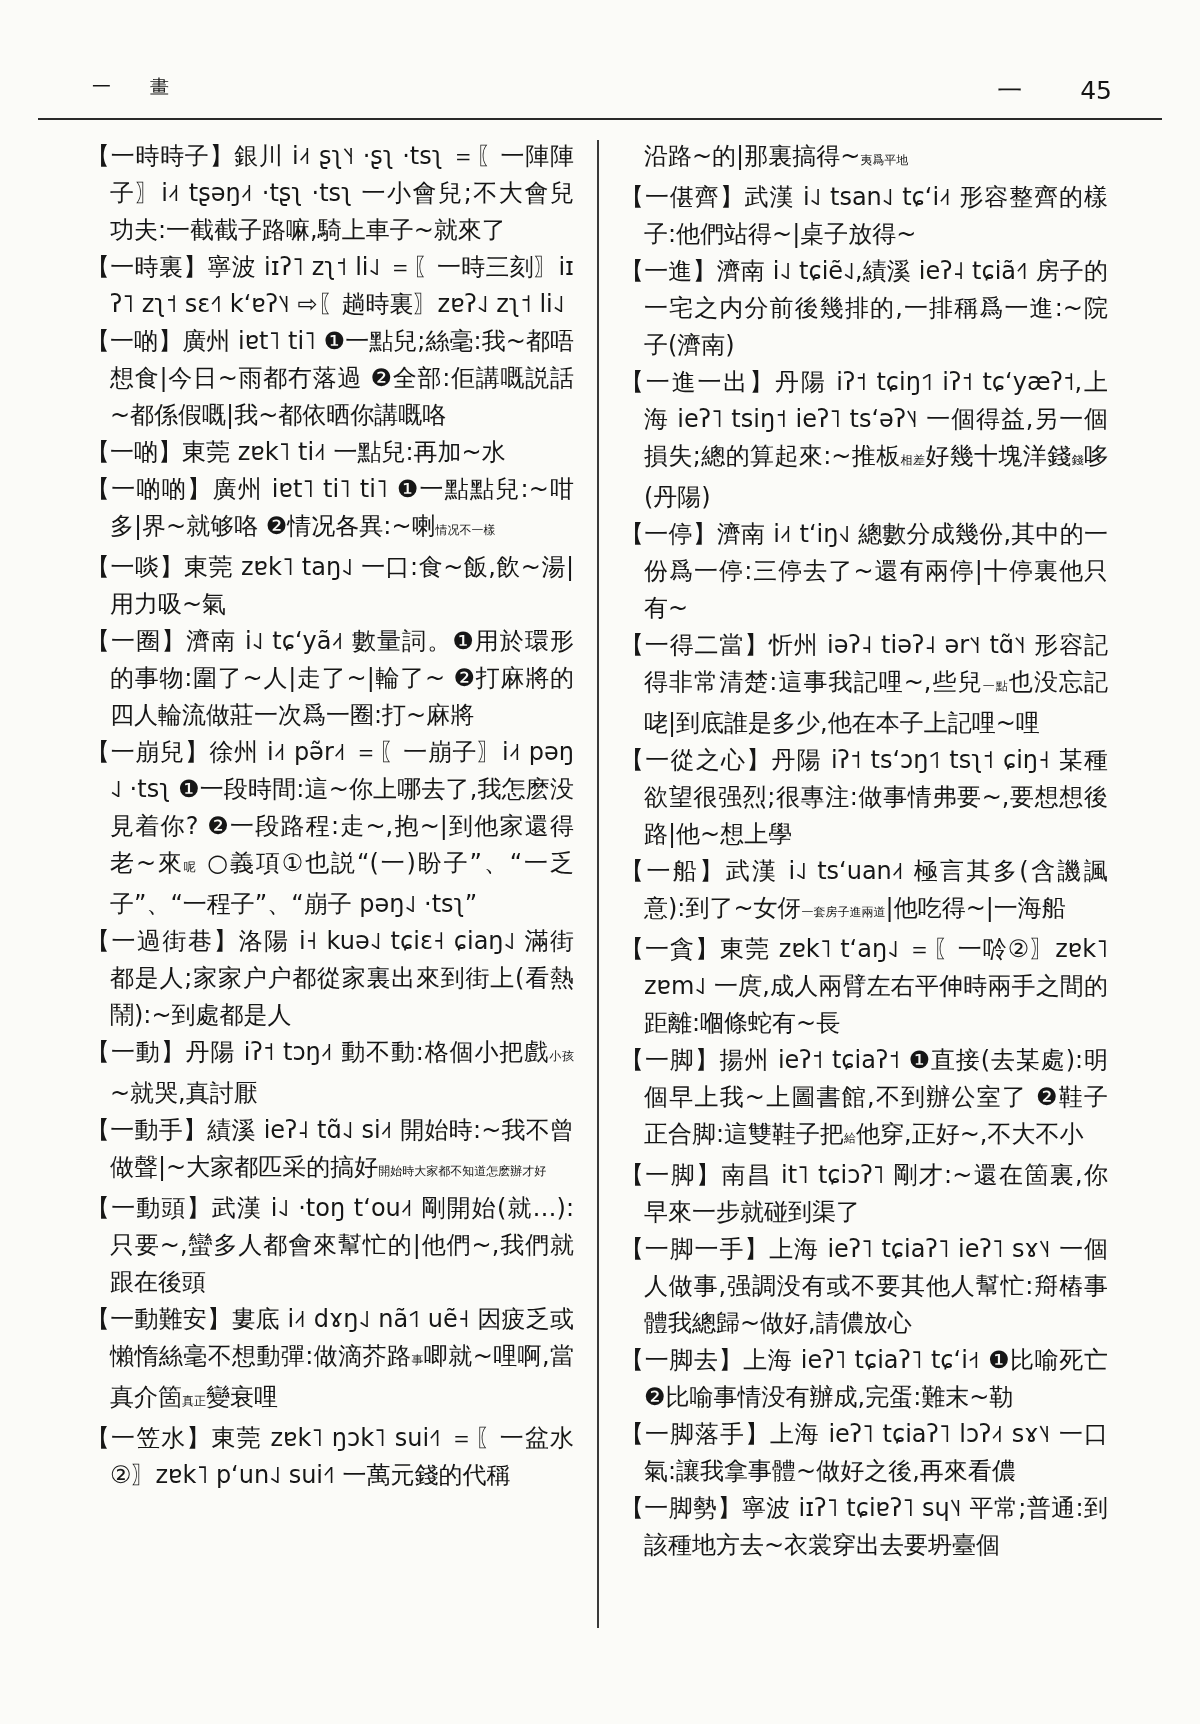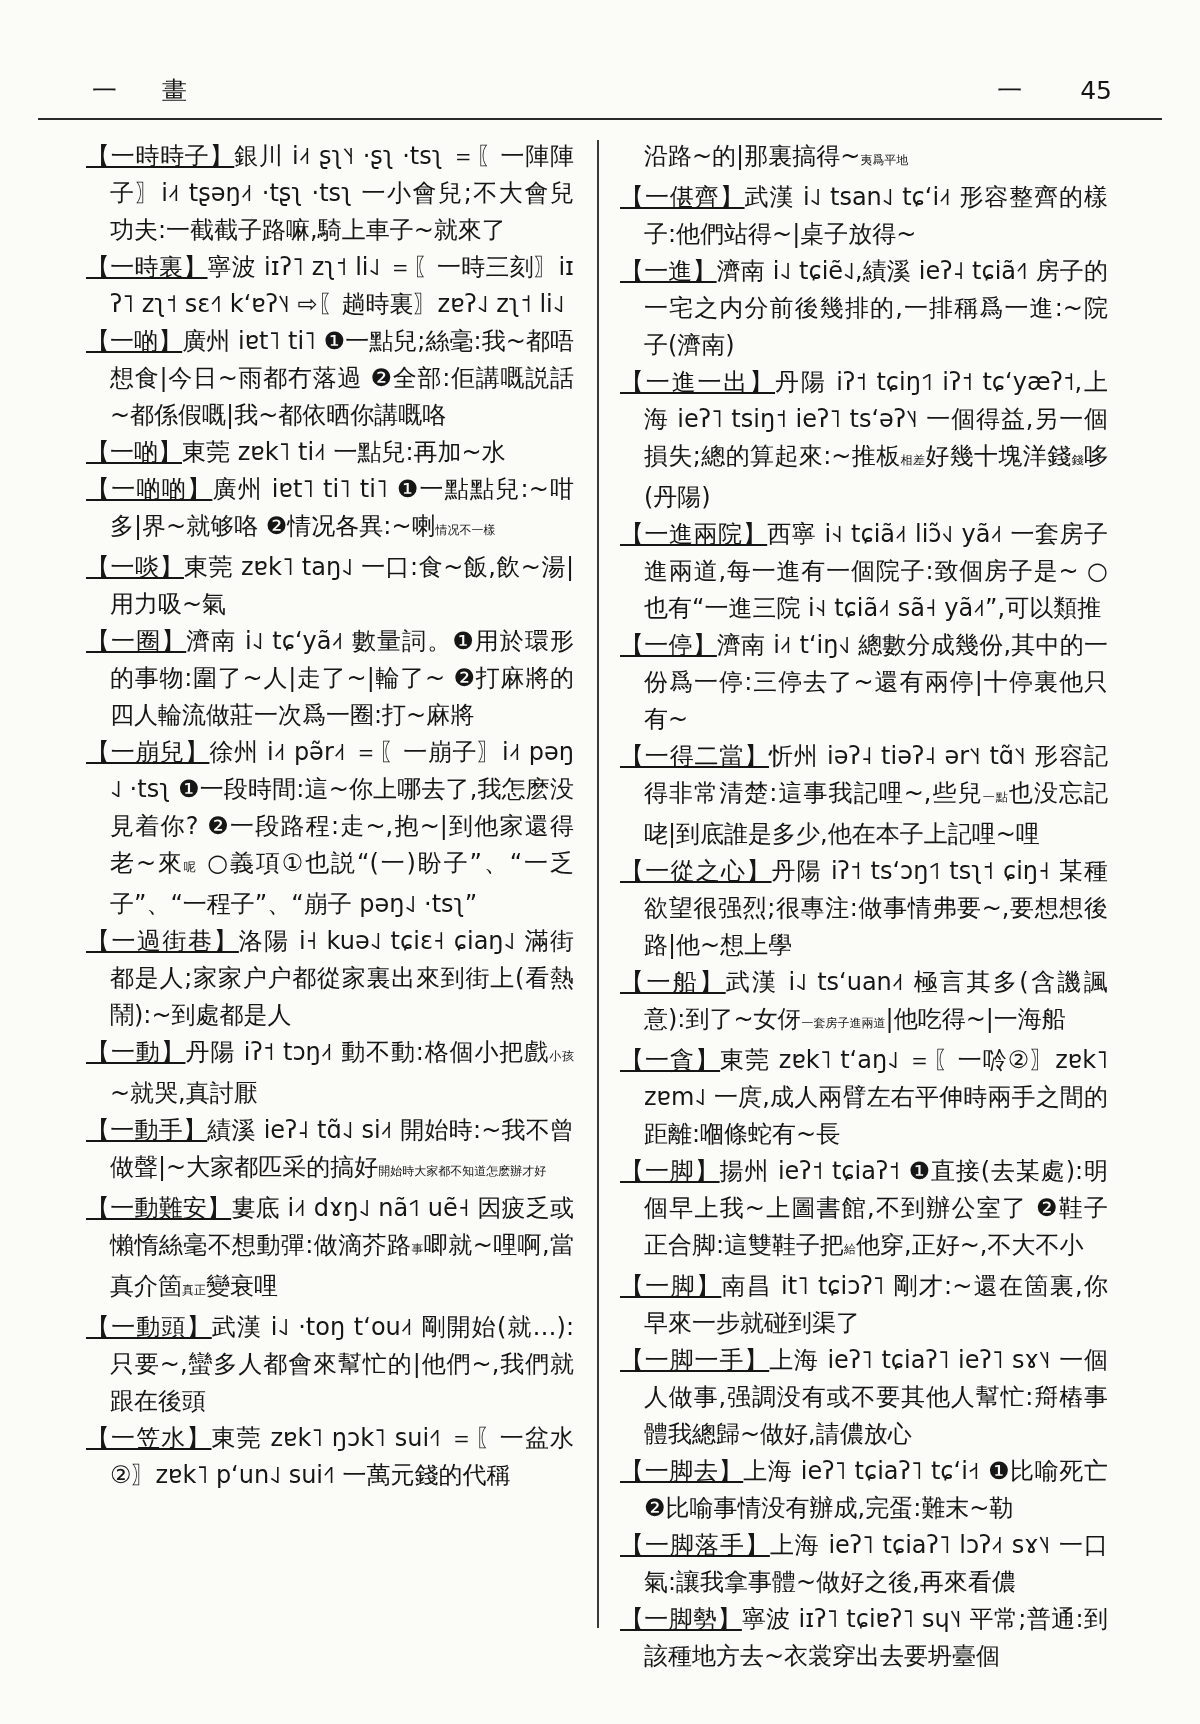--- a/index.html
+++ b/index.html
@@ -6,21 +6,21 @@
   body{
     width:1200px;height:1724px;
     background:#fbfbf8;
     font-family:"DejaVu Sans",sans-serif;
     color:#161616;
     position:relative;
     overflow:hidden;
   }
   .page-header-left{
     position:absolute;left:92px;top:74px;
-    font-size:25px;letter-spacing:10px;
+    font-size:19px;letter-spacing:10px;
   }
   .page-header-right{
     position:absolute;right:88px;top:74px;
     font-size:25px;display:flex;gap:58px;align-items:baseline;
   }
   .header-rule{
     position:absolute;left:38px;top:118px;width:1124px;
     border-top:2.5px solid #2a2a2a;height:0;
   }
   .col-divider{
@@ -35,21 +35,21 @@
   .entry{
     margin:0;
     font-size:24px;
     line-height:37px;
     text-align:justify;
     padding-left:24px;
     text-indent:-24px;
     word-break:break-all;
   }
   .entry.cont{text-indent:0;}
-  .hw{white-space:nowrap;text-decoration:underline;}
+  .hw{white-space:nowrap;}
   .small{font-size:12px;}
 </style>
 </head>
 <body>
 
 <div class="page-header-left">一　畫</div>
 
 <div class="page-header-right">
   <span>一</span>
   <span>45</span>
@@ -63,30 +63,29 @@
     <p class="entry"><span class="hw">【一時裏】</span><span class="seg">寧波 iɪʔ˥ zʅ˦ li˨˩ ＝〖一時三刻〗iɪʔ˥ zʅ˦ sɛ˧˥ kʻɐʔ˥˨ ⇨〖趟時裏〗zɐʔ˨˩ zʅ˦ li˨˩</span></p>
     <p class="entry"><span class="hw">【一啲】</span><span class="seg">廣州 iɐt˥ ti˥ ❶一點兒;絲毫:我~都唔想食|今日~雨都冇落過 ❷全部:佢講嘅説話~都係假嘅|我~都依晒你講嘅咯</span></p>
     <p class="entry"><span class="hw">【一啲】</span><span class="seg">東莞 zɐk˥ ti˨˦ 一點兒:再加~水</span></p>
     <p class="entry"><span class="hw">【一啲啲】</span><span class="seg">廣州 iɐt˥ ti˥ ti˥ ❶一點點兒:~咁多|界~就够咯 ❷情况各異:~喇</span><span class="small">情况不一樣</span></p>
     <p class="entry"><span class="hw">【一啖】</span><span class="seg">東莞 zɐk˥ taŋ˨˩ 一口:食~飯,飲~湯|用力吸~氣</span></p>
     <p class="entry"><span class="hw">【一圈】</span><span class="seg">濟南 i˨˩ tɕʻyã˨˦ 數量詞。❶用於環形的事物:圍了~人|走了~|輪了~ ❷打麻將的四人輪流做莊一次爲一圈:打~麻將</span></p>
     <p class="entry"><span class="hw">【一崩兒】</span><span class="seg">徐州 i˨˦ pə̃r˨˦ ＝〖一崩子〗i˨˦ pəŋ˨˩ ·tsʅ ❶一段時間:這~你上哪去了,我怎麽没見着你? ❷一段路程:走~,抱~|到他家還得老~來</span><span class="small">呢</span><span class="seg"> ○義項①也説“(一)盼子”、“一乏子”、“一程子”、“崩子 pəŋ˨˩ ·tsʅ”</span></p>
     <p class="entry"><span class="hw">【一過街巷】</span><span class="seg">洛陽 i˧ kuə˨˩ tɕiɛ˧ ɕiaŋ˨˩ 滿街都是人;家家户户都從家裏出來到街上(看熱鬧):~到處都是人</span></p>
     <p class="entry"><span class="hw">【一動】</span><span class="seg">丹陽 iʔ˦ tɔŋ˨˦ 動不動:格個小把戲</span><span class="small">小孩</span><span class="seg">~就哭,真討厭</span></p>
     <p class="entry"><span class="hw">【一動手】</span><span class="seg">績溪 ieʔ˨ tɑ̃˨˩ si˨˦ 開始時:~我不曾做聲|~大家都匹采的搞好</span><span class="small">開始時大家都不知道怎麽辦才好</span></p>
+    <p class="entry"><span class="hw">【一動頭】</span><span class="seg">武漢 i˨˩ ·toŋ tʻou˨˦ 剛開始(就…):只要~,蠻多人都會來幫忙的|他們~,我們就跟在後頭</span></p>
     <p class="entry"><span class="hw">【一動難安】</span><span class="seg">婁底 i˨˦ dɤŋ˨˩ nã˦˥ uẽ˧ 因疲乏或懶惰絲毫不想動彈:做滴芥路</span><span class="small">事</span><span class="seg">唧就~哩啊,當真介箇</span><span class="small">真正</span><span class="seg">變衰哩</span></p>
-    <p class="entry"><span class="hw">【一動頭】</span><span class="seg">武漢 i˨˩ ·toŋ tʻou˨˦ 剛開始(就…):只要~,蠻多人都會來幫忙的|他們~,我們就跟在後頭</span></p>
     <p class="entry"><span class="hw">【一笠水】</span><span class="seg">東莞 zɐk˥ ŋɔk˥ sui˧˥ ＝〖一盆水②〗zɐk˥ pʻun˨˩ sui˧˥ 一萬元錢的代稱</span></p>
   </div>
 <div class="col col-right" id="col-right">
     <p class="entry cont"><span class="seg">沿路~的|那裏搞得~</span><span class="small">夷爲平地</span></p>
     <p class="entry"><span class="hw">【一偡齊】</span><span class="seg">武漢 i˨˩ tsan˨˩ tɕʻi˨˦ 形容整齊的樣子:他們站得~|桌子放得~</span></p>
     <p class="entry"><span class="hw">【一進】</span><span class="seg">濟南 i˨˩ tɕiẽ˨˩,績溪 ieʔ˨ tɕiã˧˥ 房子的一宅之内分前後幾排的,一排稱爲一進:~院子(濟南)</span></p>
     <p class="entry"><span class="hw">【一進一出】</span><span class="seg">丹陽 iʔ˦ tɕiŋ˦˥ iʔ˦ tɕʻyæʔ˦,上海 ieʔ˥ tsiŋ˦ ieʔ˥ tsʻəʔ˥˨ 一個得益,另一個損失;總的算起來:~推板</span><span class="small">相差</span><span class="seg">好幾十塊洋錢</span><span class="small">錢</span><span class="seg">哆(丹陽)</span></p>
-    <p class="entry"><span class="hw">【一進兩院】</span><span class="seg">西寧 i˧˨ tɕiã˨˦ liɔ̃˧˩ yã˨˦ 一套房子進兩道,每一進有一個院子:致個房子是~ ○也有“一進三院 i˧˨ tɕiã˨˦ sã˧ yã˨˦”,可以類推</span></p>
     <p class="entry"><span class="hw">【一停】</span><span class="seg">濟南 i˨˦ tʻiŋ˧˩ 總數分成幾份,其中的一份爲一停:三停去了~還有兩停|十停裏他只有~</span></p>
     <p class="entry"><span class="hw">【一得二當】</span><span class="seg">忻州 iəʔ˨ tiəʔ˨ ər˥˧ tɑ̃˥˧ 形容記得非常清楚:這事我記哩~,些兒</span><span class="small">一點</span><span class="seg">也没忘記咾|到底誰是多少,他在本子上記哩~哩</span></p>
     <p class="entry"><span class="hw">【一從之心】</span><span class="seg">丹陽 iʔ˦ tsʻɔŋ˦˥ tsʅ˦ ɕiŋ˧ 某種欲望很强烈;很專注:做事情弗要~,要想想後路|他~想上學</span></p>
     <p class="entry"><span class="hw">【一船】</span><span class="seg">武漢 i˨˩ tsʻuan˨˦ 極言其多(含譏諷意):到了~女伢</span><span class="small">一套房子進兩道</span><span class="seg">|他吃得~|一海船</span></p>
     <p class="entry"><span class="hw">【一貪】</span><span class="seg">東莞 zɐk˥ tʻaŋ˨˩ ＝〖一唥②〗zɐk˥ zɐm˨˩ 一庹,成人兩臂左右平伸時兩手之間的距離:嗰條蛇有~長</span></p>
     <p class="entry"><span class="hw">【一脚】</span><span class="seg">揚州 ieʔ˦ tɕiaʔ˦ ❶直接(去某處):明個早上我~上圖書館,不到辦公室了 ❷鞋子正合脚:這雙鞋子把</span><span class="small">給</span><span class="seg">他穿,正好~,不大不小</span></p>
     <p class="entry"><span class="hw">【一脚】</span><span class="seg">南昌 it˥ tɕiɔʔ˥ 剛才:~還在箇裏,你早來一步就碰到渠了</span></p>
     <p class="entry"><span class="hw">【一脚一手】</span><span class="seg">上海 ieʔ˥ tɕiaʔ˥ ieʔ˥ sɤ˥˨ 一個人做事,强調没有或不要其他人幫忙:搿樁事體我總歸~做好,請儂放心</span></p>
     <p class="entry"><span class="hw">【一脚去】</span><span class="seg">上海 ieʔ˥ tɕiaʔ˥ tɕʻi˧˦ ❶比喻死亡 ❷比喻事情没有辦成,完蛋:難末~勒</span></p>
     <p class="entry"><span class="hw">【一脚落手】</span><span class="seg">上海 ieʔ˥ tɕiaʔ˥ lɔʔ˨˦ sɤ˥˨ 一口氣:讓我拿事體~做好之後,再來看儂</span></p>

